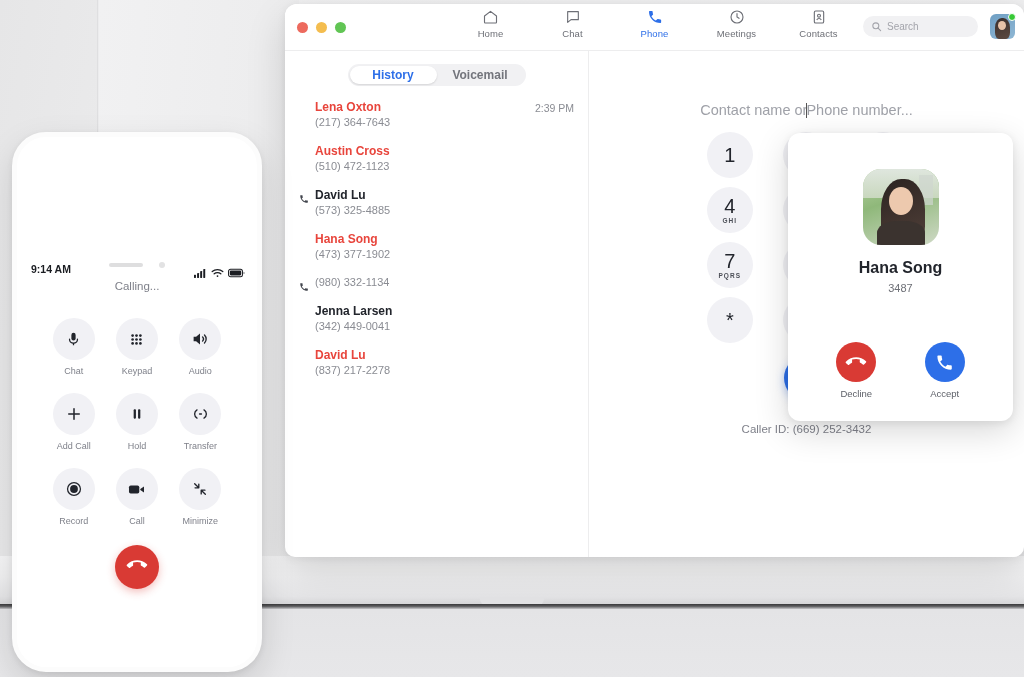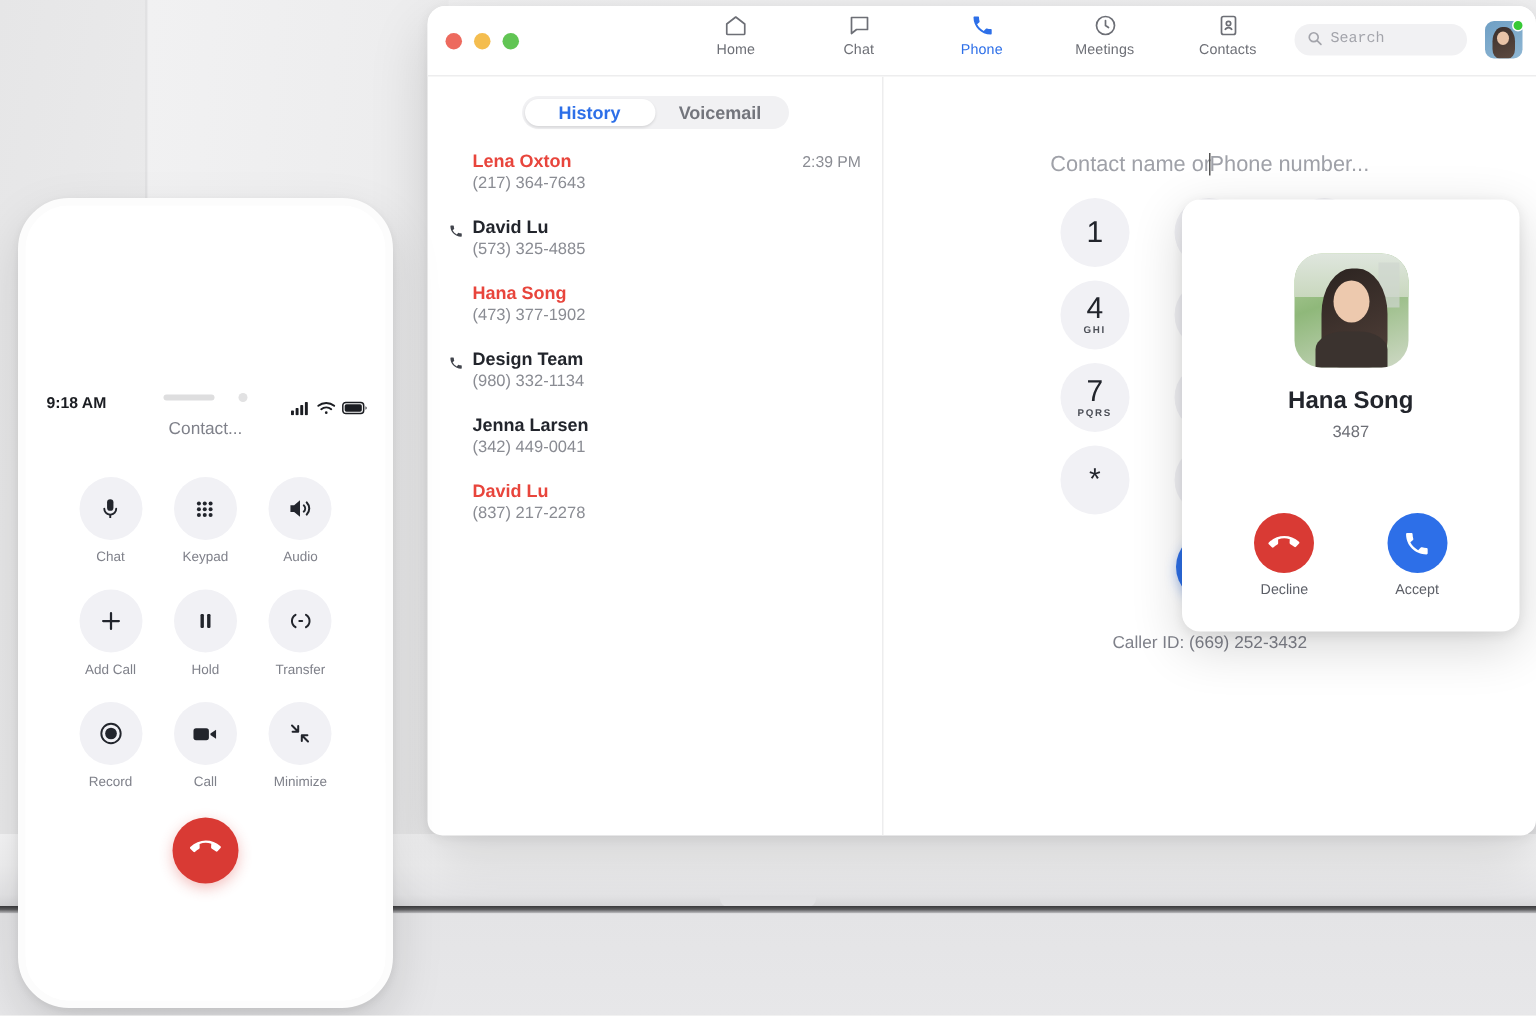--- a/index.html
+++ b/index.html
@@ -83,21 +83,21 @@
     display:flex; flex-direction:column; align-items:center;
     width:52px; color:#6d6f76; cursor:pointer;
   }
   .navtab .ico { height:17px; display:flex; align-items:center; }
   .navtab .lbl { font-size:9.5px; margin-top:3px; letter-spacing:.1px; }
   .navtab.active { color:#2d6fe8; }
 
   .searchbox {
     position:absolute; right:46px; top:12px;
     width:115px; height:21px; border-radius:11px; background:#f1f1f3;
-    display:flex; align-items:center; padding:0 8px; gap:5px;font-family:Liberation Mono, monospace;
+    display:flex; align-items:center; padding:0 8px; gap:5px;
   }
   .searchbox .sr-txt { font-size:10px; color:#a3a4ab; }
   .avatar-wrap { position:absolute; right:9px; top:10px; width:25px; height:25px; }
   .avatar {
     width:25px; height:25px; border-radius:6px; overflow:hidden;
     background:linear-gradient(150deg,#6f9fc4,#8fb7d4);
     position:relative;
   }
   .avatar::before{
     content:""; position:absolute; left:5px; top:4px; width:15px; height:21px;
@@ -344,37 +344,38 @@
             <span>Voicemail</span>
           </div>
       </div>
       <div class="calllist" id="calllist">
           <div class="callrow">
             <div class="call-name missed">Lena Oxton</div>
             <div class="call-num">(217) 364-7643</div>
             <div class="call-time">2:39 PM</div>
           </div>
           <div class="callrow">
+            <div class="call-name missed">Austin Cross</div>
+            <div class="call-num">(510) 472-1123</div>
           </div>
           <div class="callrow">
             <span class="call-ico"><svg width="10" height="10" viewBox="0 0 24 24" fill="currentColor">
                 <path d="M6.6 10.8c1.5 2.9 3.7 5.1 6.6 6.6l2.2-2.2c.3-.3.7-.4 1.1-.2 1.2.4 2.4.6 3.7.6.6 0 1 .4 1 1V20c0 .6-.4 1-1 1C10.6 21 3 13.4 3 4c0-.6.4-1 1-1h3.5c.6 0 1 .4 1 1 0 1.3.2 2.5.6 3.7.1.4 0 .8-.2 1.1z"></path>
               </svg></span>
             <div class="call-name">David Lu</div>
             <div class="call-num">(573) 325-4885</div>
           </div>
           <div class="callrow">
             <div class="call-name missed">Hana Song</div>
             <div class="call-num">(473) 377-1902</div>
           </div>
           <div class="callrow">
             <span class="call-ico"><svg width="10" height="10" viewBox="0 0 24 24" fill="currentColor">
                 <path d="M6.6 10.8c1.5 2.9 3.7 5.1 6.6 6.6l2.2-2.2c.3-.3.7-.4 1.1-.2 1.2.4 2.4.6 3.7.6.6 0 1 .4 1 1V20c0 .6-.4 1-1 1C10.6 21 3 13.4 3 4c0-.6.4-1 1-1h3.5c.6 0 1 .4 1 1 0 1.3.2 2.5.6 3.7.1.4 0 .8-.2 1.1z"></path>
               </svg></span>
-            <div class="call-name">Design Team</div>
             <div class="call-num">(980) 332-1134</div>
           </div>
           <div class="callrow">
             <div class="call-name">Jenna Larsen</div>
             <div class="call-num">(342) 449-0041</div>
           </div>
           <div class="callrow">
             <div class="call-name missed">David Lu</div>
             <div class="call-num">(837) 217-2278</div>
           </div>
@@ -475,21 +476,21 @@
     </div>
   </div>
 </div>
 
 <div id="phone">
   <div class="ph-screen">
     <div class="ph-notch">
       <div class="ph-speaker"></div>
       <div class="ph-cam"></div>
     </div>
-    <div class="ph-time">9:18 AM</div>
+    <div class="ph-time">9:14 AM</div>
     <div class="ph-status">
       <span>
         <svg width="13" height="10" viewBox="0 0 16 12" fill="#1b1d22">
             <rect x="0" y="8" width="2.4" height="4" rx=".6"></rect>
             <rect x="3.8" y="6" width="2.4" height="6" rx=".6"></rect>
             <rect x="7.6" y="3.5" width="2.4" height="8.5" rx=".6"></rect>
             <rect x="11.4" y="1" width="2.4" height="11" rx=".6"></rect>
           </svg>
       </span>
       <span>
@@ -502,21 +503,21 @@
       <span>
         <svg width="17" height="10" viewBox="0 0 22 12" fill="none">
             <rect x=".7" y="1.2" width="18" height="9.6" rx="2.6" stroke="#1b1d22" stroke-width="1.3"></rect>
             <rect x="2.3" y="2.8" width="14.8" height="6.4" rx="1.5" fill="#1b1d22"></rect>
             <path d="M20.3 4.4v3.2a1.8 1.8 0 0 0 0-3.2z" fill="#1b1d22"></path>
           </svg>
       </span>
     </div>
 
     <div class="ph-name">Hana Song</div>
-    <div class="ph-state">Contact...</div>
+    <div class="ph-state">Calling...</div>
 
     <div class="ph-grid" id="phgrid">
         <div class="ph-btn">
           <div class="ph-circ">
             <svg width="17" height="17" viewBox="0 0 24 24" fill="#22252c">
               <rect x="9" y="2.5" width="6" height="11" rx="3"></rect>
               <path d="M5.5 11.5a.9.9 0 0 1 1.8 0 4.7 4.7 0 0 0 9.4 0 .9.9 0 0 1 1.8 0 6.5 6.5 0 0 1-5.6 6.4v2.3h-1.8v-2.3a6.5 6.5 0 0 1-5.6-6.4z"></path>
             </svg>
           </div>
           <div class="ph-lbl">Chat</div>

